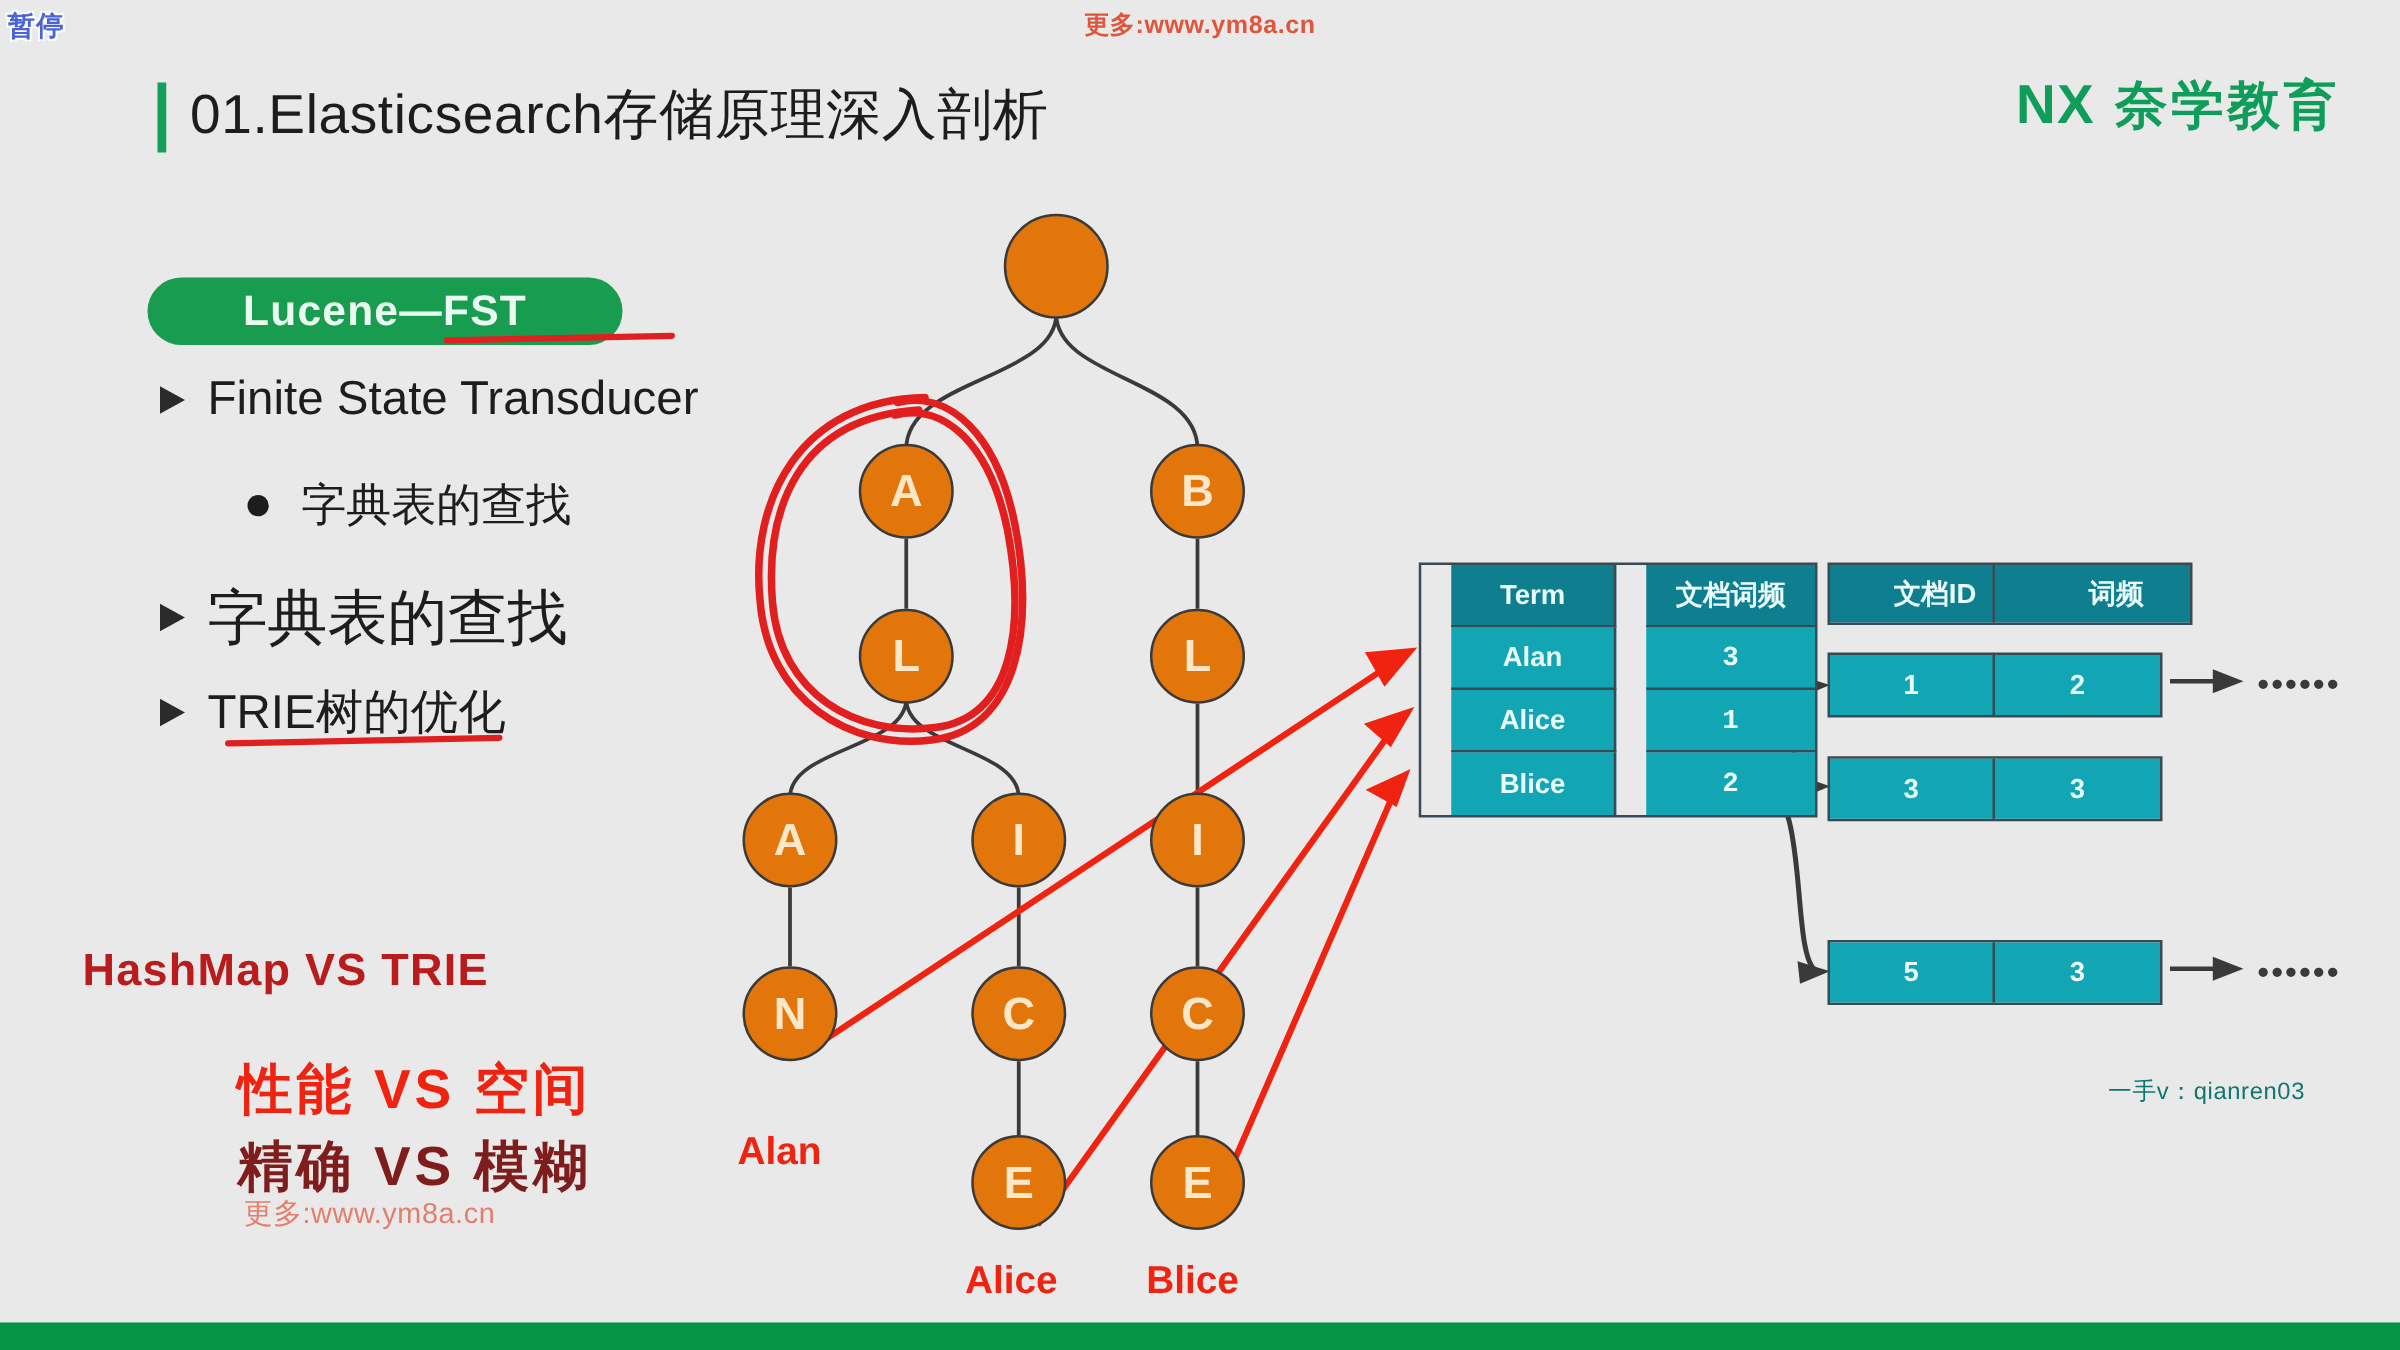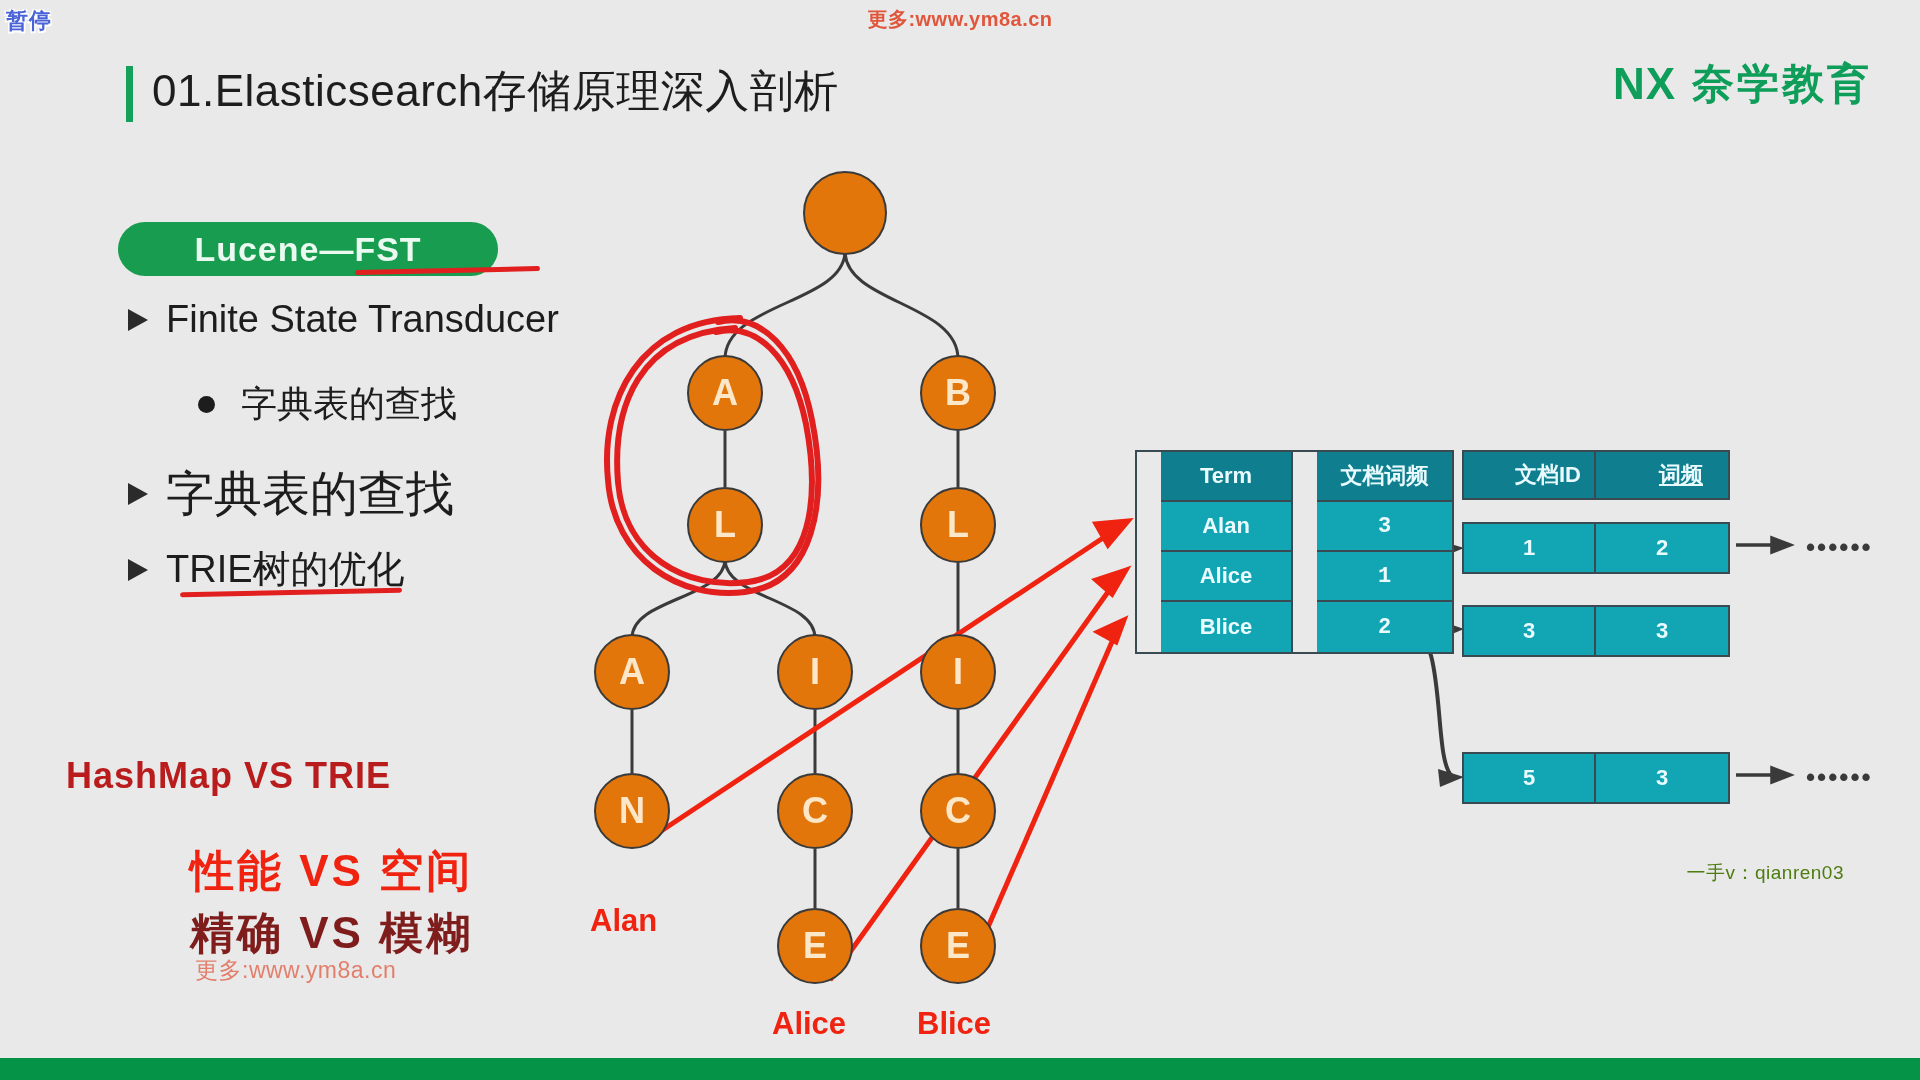--- a/index.html
+++ b/index.html
@@ -22,21 +22,21 @@
   .wm-top{
     position:absolute;left:0;right:0;top:6px;text-align:center;
     font-size:20px;font-weight:bold;color:#e0563c;letter-spacing:.5px;
   }
   .wm-mid{
     position:absolute;left:195px;top:955px;
     font-size:23px;color:#e0563c;opacity:.72;letter-spacing:.5px;
   }
   .wm-right{
     position:absolute;right:76px;top:860px;
-    font-size:19px;color:#4d7c0f;letter-spacing:.5px;
+    font-size:19px;color:#0f766e;letter-spacing:.5px;
   }
 
   
   .title-bar{position:absolute;left:126px;top:66px;width:7px;height:56px;background:#14a05a;}
   .title{
     position:absolute;left:152px;top:62px;font-size:44px;color:#1d1d1d;
     font-weight:400;letter-spacing:.5px;white-space:nowrap;
   }
   .logo{
     position:absolute;right:48px;top:62px;display:flex;align-items:center;gap:16px;
@@ -104,21 +104,21 @@
   .td{background:#12a6b5;font-weight:bold;font-size:22px;}
 
   .term-tbl{left:1135px;top:450px;}
   .term-tbl .tcell{height:50px;margin-left:24px;}
   .term-tbl .c0{width:132px;}
   .term-tbl .c1{width:135px;font-family:Liberation Mono, monospace;}
 
   .post-head{left:1462px;top:450px;}
   .post-head .tcell{height:46px;padding-left:38px;}
   .post-head .c0{width:132px;}
-  .post-head .c1{width:132px;text-decoration:underline;}
+  .post-head .c1{width:156px;}
 
   .post-row{border:2px solid #3a4a52;box-sizing:border-box;position:absolute;}
   .post-row .tcell{height:48px;background:#12a6b5;font-weight:bold;font-size:22px;}
   .post-row .c0{width:132px;}
   .post-row .c1{width:132px;}
 
   .ellipsis{
     position:absolute;font-size:26px;font-weight:bold;color:#3a3a3a;letter-spacing:2px;
   }
 

